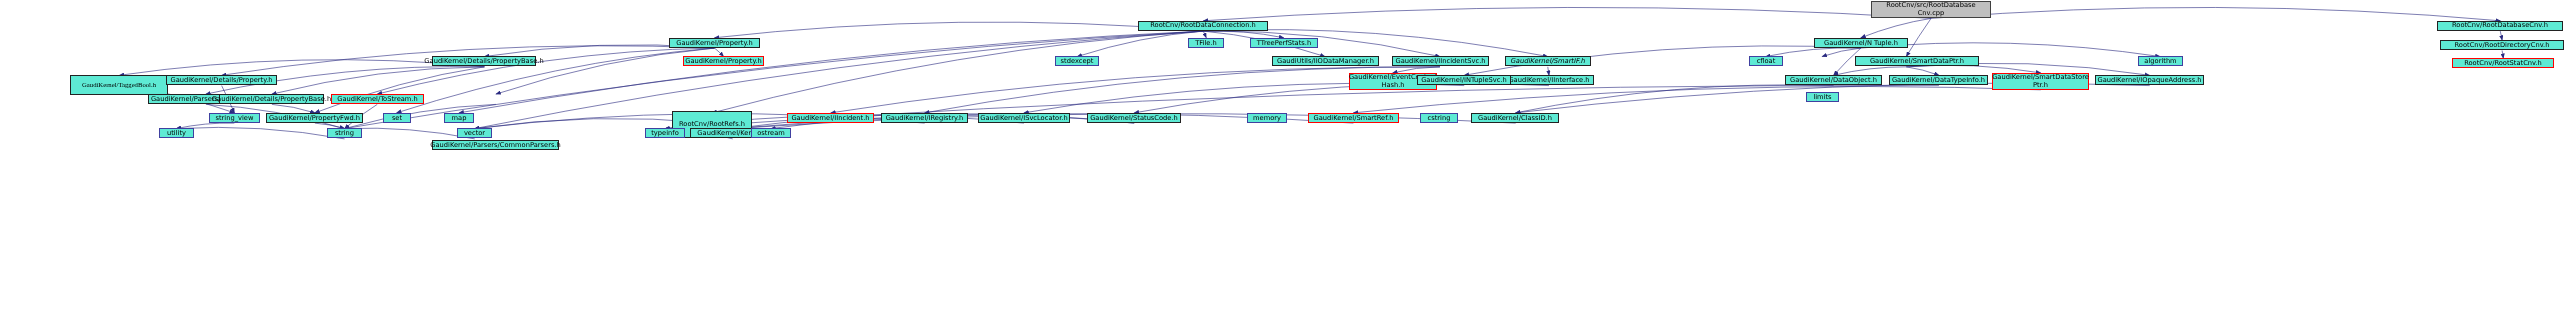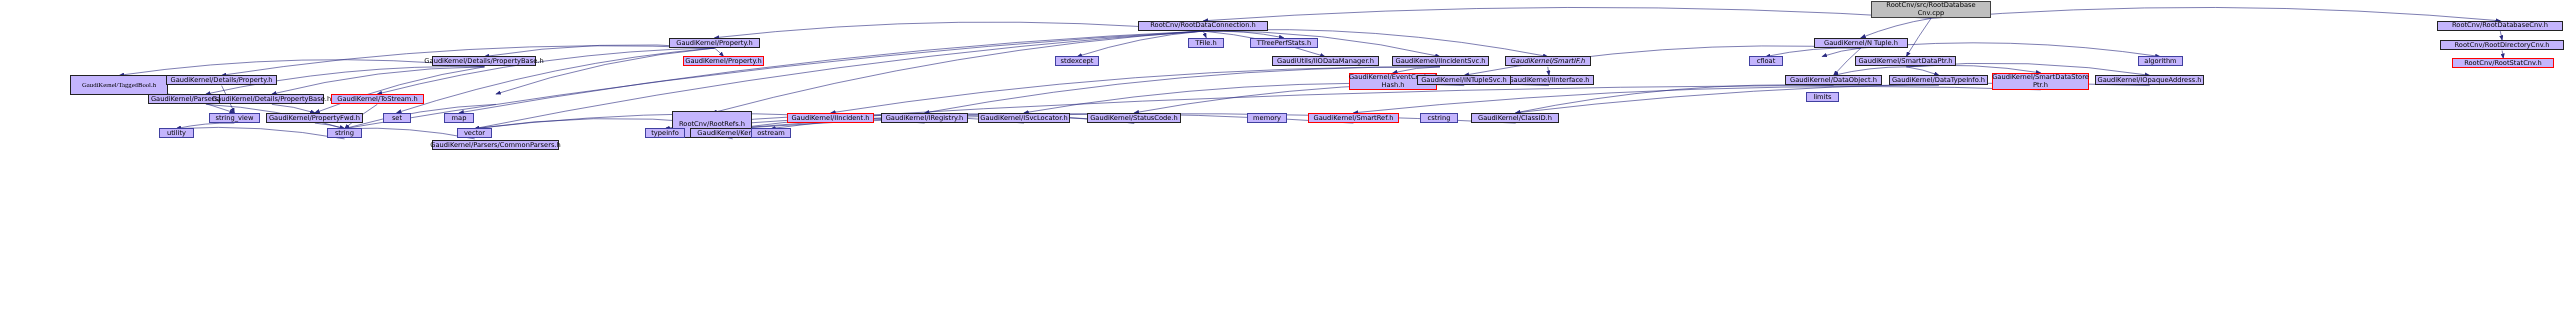--- a/index.html
+++ b/index.html
@@ -12,21 +12,21 @@
     overflow:hidden;
   }
   #edges{position:absolute;left:0;top:0;width:2576px;height:325px;}
   .node{
     position:absolute;
     box-sizing:border-box;
     display:flex;
     align-items:center;
     justify-content:center;
     text-align:center;
-    background:#c4b5fd;
+    background:#5eead4;
     border:0.6px solid #4040a0;
     color:#000000;
     font-size:6.7px;
     line-height:7.3px;
     white-space:pre-line;
     padding:0 1.2px;
     z-index:5;
   }
   .node.black{border:0.6px solid #222222;}
   .node.red{border:1px solid #ff0000;}
@@ -119,21 +119,21 @@
       <div class="node" style="left: 1188px; top: 38px; width: 36px; height: 10.3px;">TFile.h</div>
       <div class="node" style="left: 1250px; top: 38px; width: 68px; height: 10.3px;">TTreePerfStats.h</div>
       <div class="node black" style="left: 432px; top: 56px; width: 104px; height: 10.3px;">GaudiKernel/Details/PropertyBase.h</div>
       <div class="node red" style="left: 683px; top: 56px; width: 81px; height: 10.3px;">GaudiKernel/Property.h</div>
       <div class="node" style="left: 1055px; top: 56px; width: 44px; height: 10.3px;">stdexcept</div>
       <div class="node black" style="left: 1272px; top: 56px; width: 107px; height: 10.3px;">GaudiUtils/IIODataManager.h</div>
       <div class="node black" style="left: 1392px; top: 56px; width: 97px; height: 10.3px;">GaudiKernel/IIncidentSvc.h</div>
       <div class="node black" style="left: 1505px; top: 56px; width: 86px; height: 10.3px; font-style: italic;">GaudiKernel/SmartIF.h</div>
       <div class="node" style="left: 1749px; top: 56px; width: 34px; height: 10.3px;">cfloat</div>
       <div class="node" style="left: 1806px; top: 56px; width: 33px; height: 10.3px; margin-top: 36px;">limits</div>
-      <div class="node black" style="left: 1855px; top: 56px; width: 101px; height: 10.3px;">GaudiKernel/SmartDataPtr.h</div>
+      <div class="node black" style="left: 1855px; top: 56px; width: 124px; height: 10.3px;">GaudiKernel/SmartDataPtr.h</div>
       <div class="node" style="left: 2138px; top: 56px; width: 45px; height: 10.3px;">algorithm</div>
       <div class="node black" style="left: 70px; top: 75px; width: 98px; height: 20px; font-family: Liberation Serif, serif;">GaudiKernel/TaggedBool.h</div>
       <div class="node black" style="left: 166px; top: 75px; width: 111px; height: 10.3px;">GaudiKernel/Details/Property.h</div>
       <div class="node black" style="left: 148px; top: 94px; width: 115px; height: 10.3px;">GaudiKernel/Parsers/InputData.h</div>
       <div class="node black" style="left: 219px; top: 94px; width: 105px; height: 10.3px;">GaudiKernel/Details/PropertyBase.h</div>
       <div class="node red" style="left: 331px; top: 94px; width: 93px; height: 10.3px;">GaudiKernel/ToStream.h</div>
       <div class="node black" style="left: 432px; top: 94px; width: 127px; height: 10.3px; margin-top: 46px;">GaudiKernel/Parsers/CommonParsers.h</div>
       <div class="node red" style="left: 1349px; top: 73px; width: 88px; height: 17px;">GaudiKernel/EventContext
 Hash.h</div>
       <div class="node black" style="left: 1504px; top: 75px; width: 90px; height: 10.3px;">GaudiKernel/IInterface.h</div>

